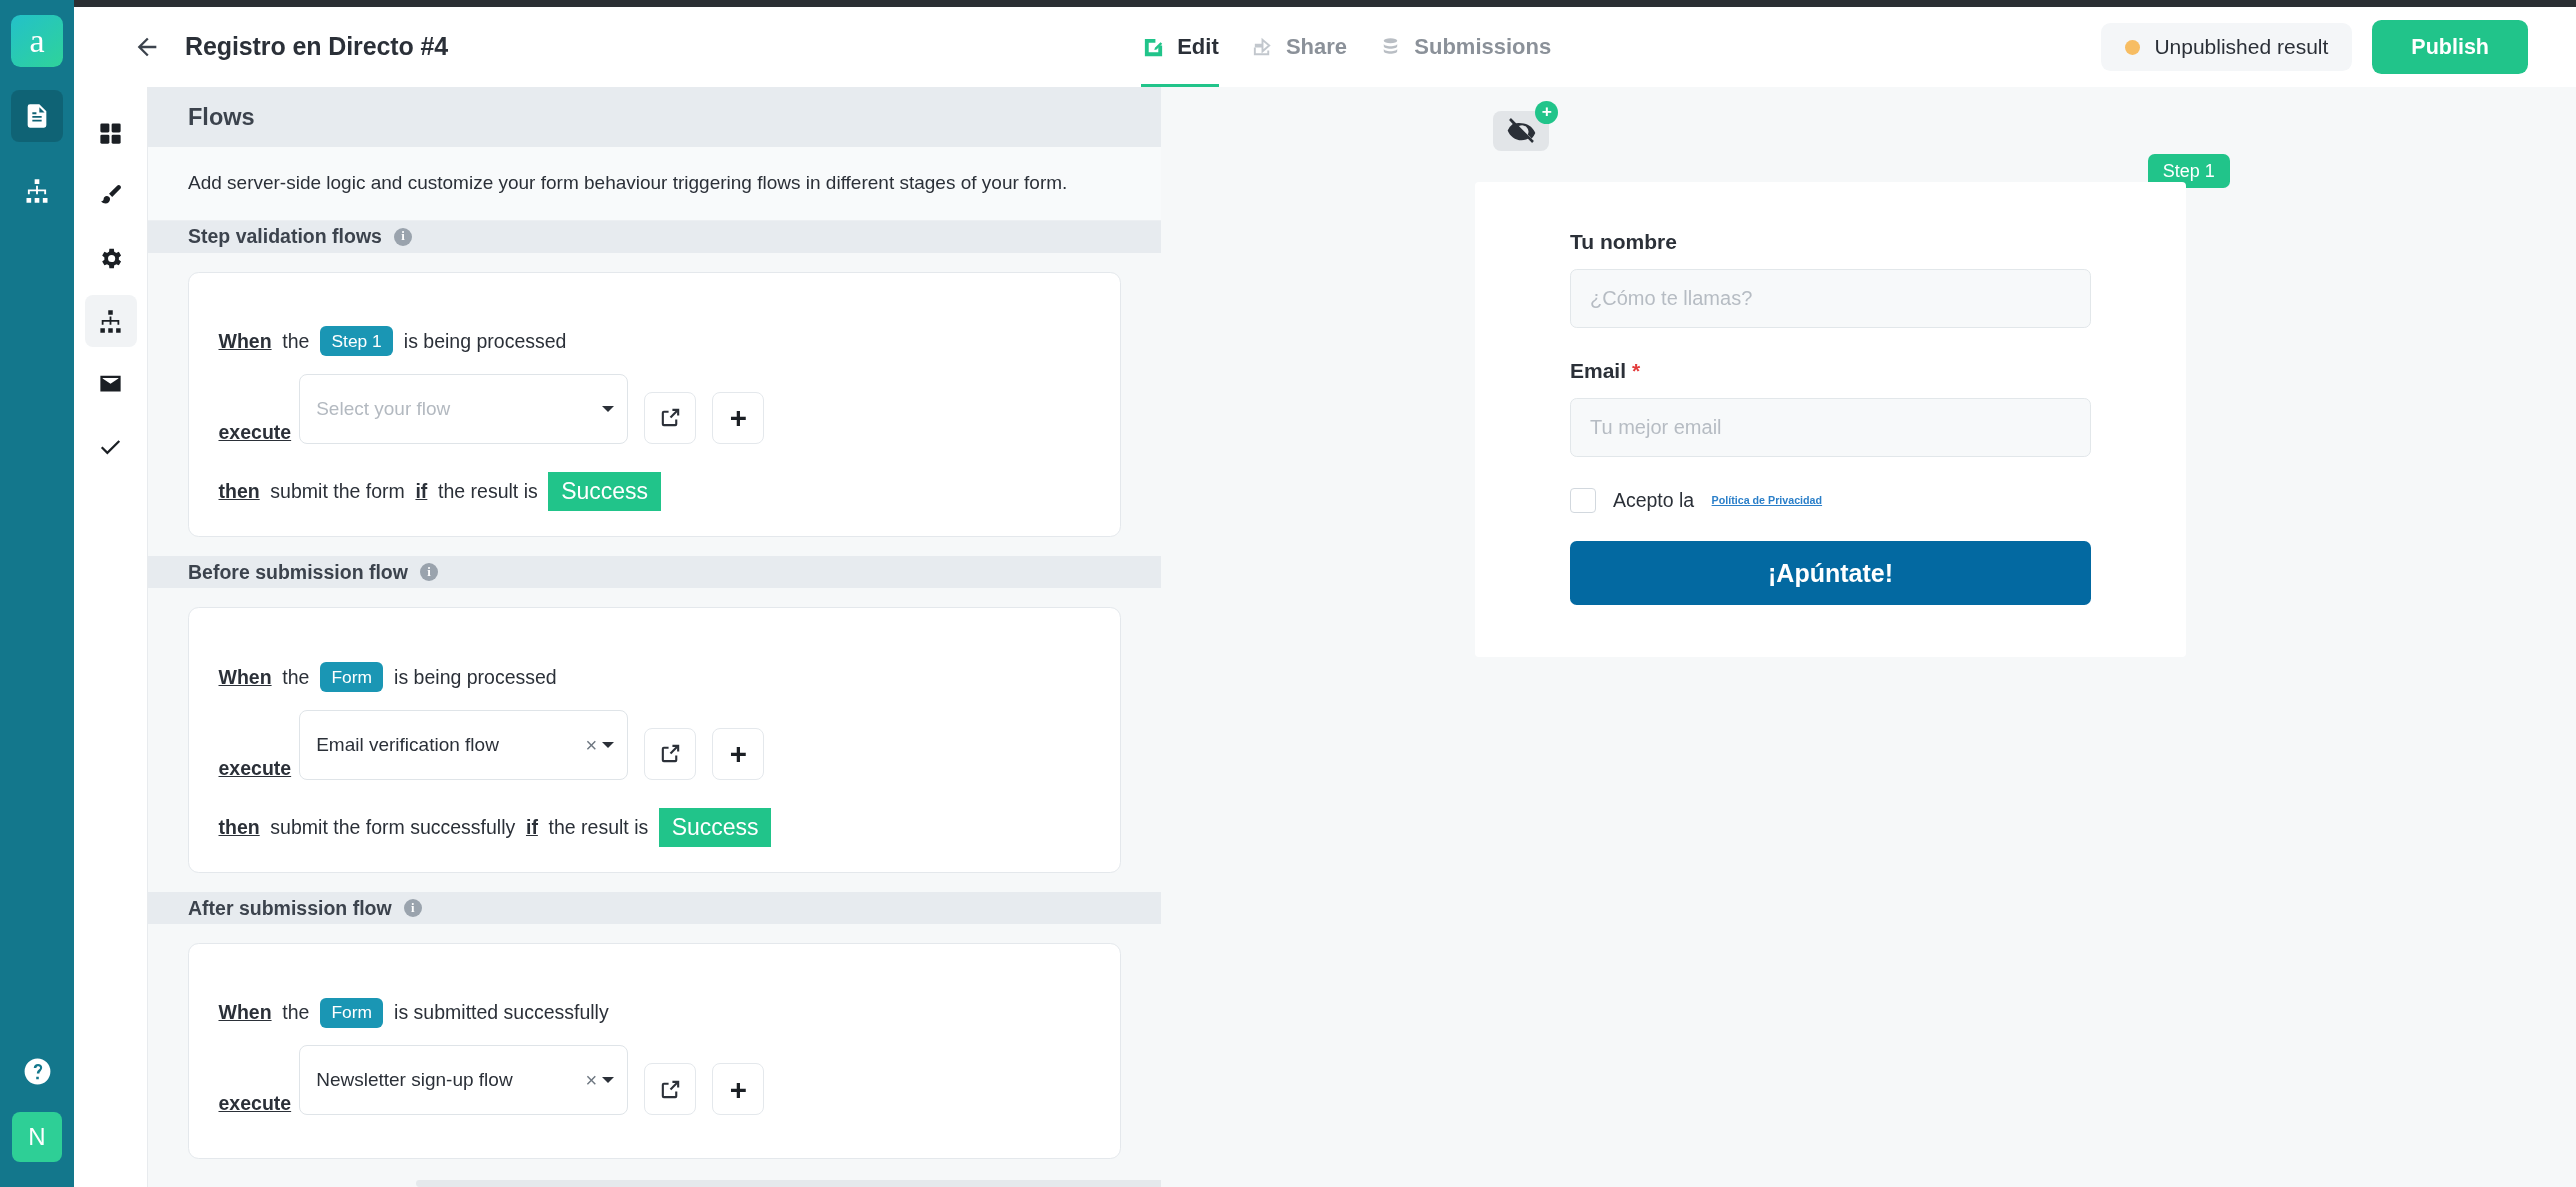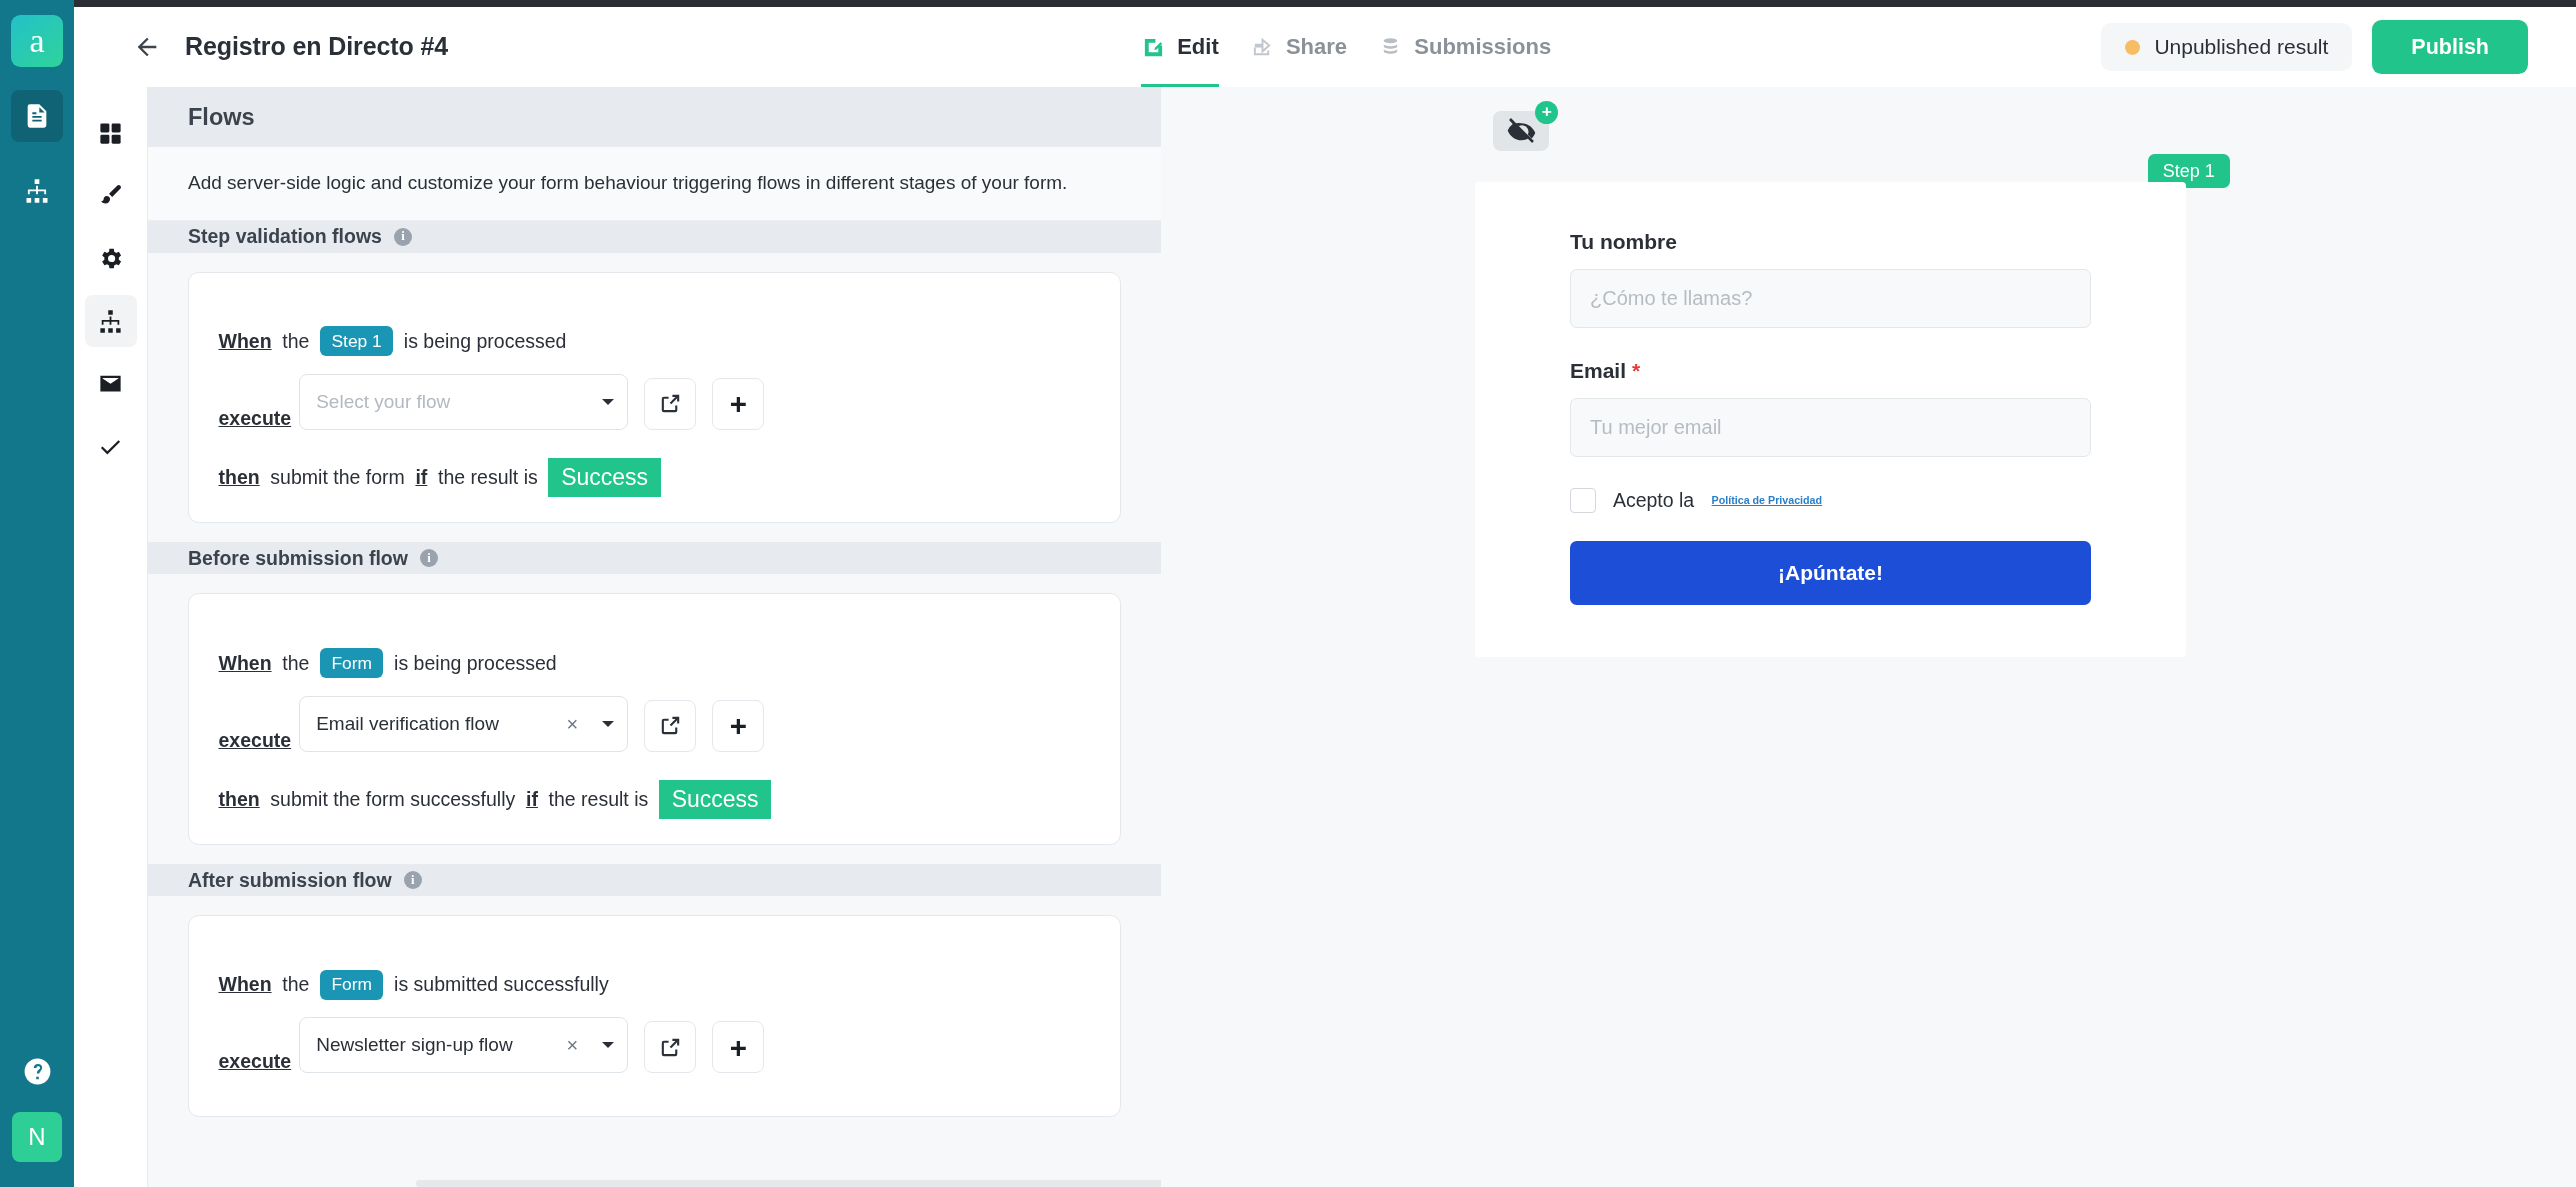--- a/index.html
+++ b/index.html
@@ -139,23 +139,23 @@
   .chip-teal {
     background: #1a96b4; color: #ffffff; border-radius: 6px;
     padding: 4.7px 11.4px; font-size: 17.4px; font-weight: normal;
   }
   .chip-green {
     background: #21c48a; color: #ffffff; border-radius: 0;
     padding: 6px 12.7px; font-size: 23px;
   }
   .exec-label { text-decoration: underline; font-weight: bold; color: #2b3038; font-size: 19.5px; width: 70px; }
   .select-box {
-    flex: 0 0 329px; width: 329px; height: 56px;
+    flex: 0 0 329px; width: 329px; height: 70px;
     border: 0.7px solid #dfe4e8; border-radius: 8px; background: #ffffff;
-    display: flex; align-items: center; padding: 0 13.4px 0 16px; gap: 21px;
+    display: flex; align-items: center; padding: 0 13.4px 0 16px; gap: 2px;
   }
   .select-value { flex: 1 1 auto; font-size: 19px; color: #2b3038; white-space: nowrap; overflow: hidden; }
   .select-value.placeholder { color: #b3b9c0; }
   .select-clear { color: #6e7781; font-size: 20px; line-height: 1; padding: 0 2.7px; }
   .caret { width: 0; height: 0; border-left: 6px solid transparent; border-right: 6px solid transparent; border-top: 6.7px solid #2b3038; }
   .sq-btn {
     width: 52px; height: 52px; border: 0.7px solid #e4e8ec; border-radius: 8px;
     background: #ffffff; display: flex; align-items: center; justify-content: center;
     margin-left: 5.4px;
   }
@@ -194,22 +194,22 @@
     background: #f7f9fa; display: flex; align-items: center; padding: 0 19px;
     font-size: 20px; color: #b6bcc3; margin-bottom: 31px;
   }
   .consent-row { display: flex; align-items: center; gap: 17.4px; margin: 5.4px 0 28px 0; }
   .checkbox {
     width: 25.5px; height: 25.5px; border: 0.7px solid #d2d8de; border-radius: 4px; background: #fff;
   }
   .consent-text { font-size: 19.5px; color: #2b3038; }
   .consent-link { color: #2a7fc9; text-decoration: underline; font-weight: bold; }
   .submit-btn {
-    width: 100%; height: 64px; background: #1d4ed8; color: #ffffff;
-    border: none; border-radius: 6.7px; font-size: 21px; font-weight: bold;
+    width: 100%; height: 64px; background: #0369a1; color: #ffffff;
+    border: none; border-radius: 6.7px; font-size: 25px; font-weight: bold;
     font-family: "Liberation Sans", sans-serif;
   }
 
   
   .vscroll {
     position: absolute; top: 87px; left: 1151px; width: 6px; height: 1100px;
     background: transparent;
   }
   .hscroll {
     position: absolute; bottom: 0; left: 268px; width: 885px; height: 6.7px;

